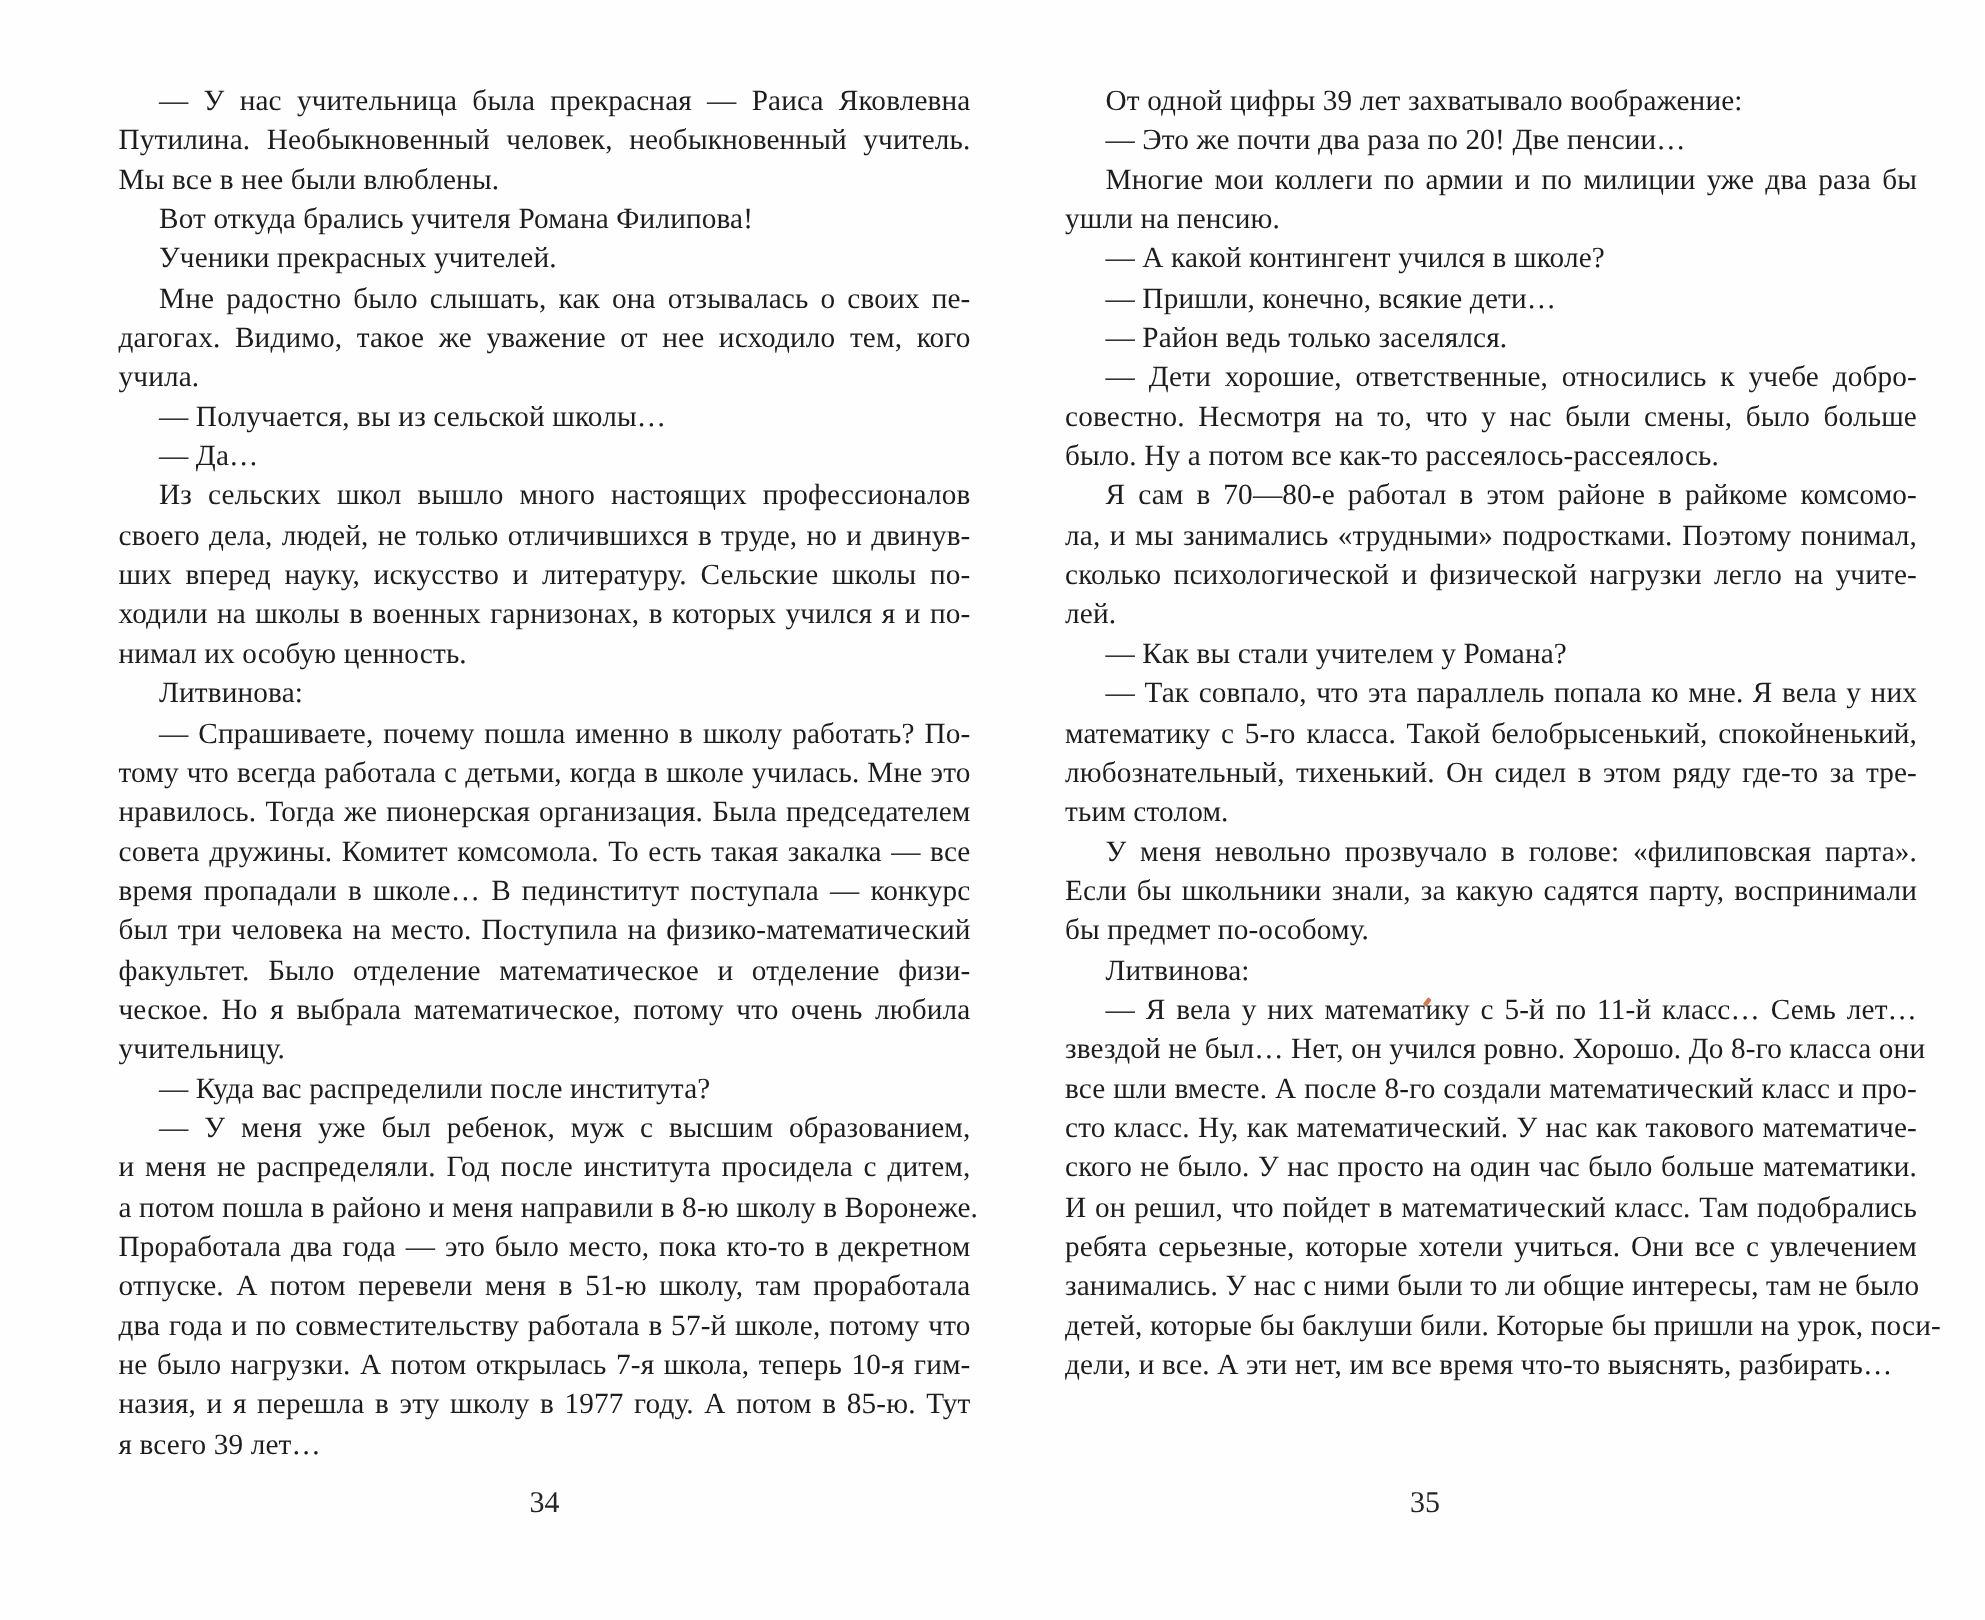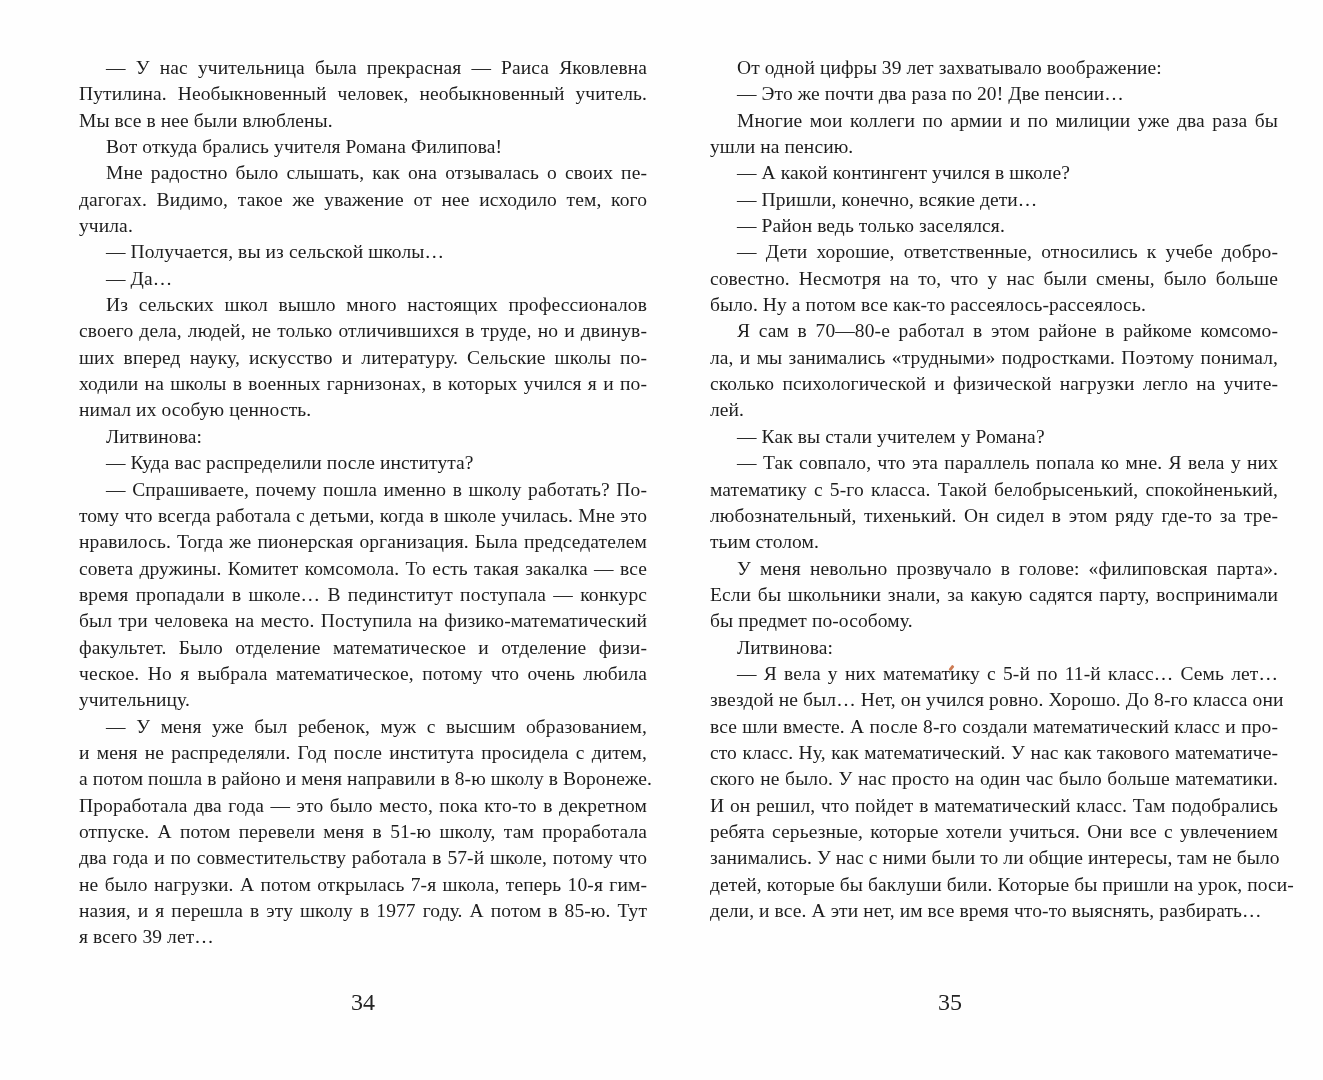--- a/index.html
+++ b/index.html
@@ -40,21 +40,21 @@
     text-align-last: justify;
   }
   .line.last   { text-align-last: left; }
   .line.indent { text-indent: 27px; }
 
   .page-number {
     position: absolute;
     top: 991px;
     width: 568px;
     text-align: center;
-    font-size: 24px;
+    font-size: 20px;
     line-height: 22px;
     color: #242424;
   }
   .page-number.left  { left: 79px; }
   .page-number.right { left: 666px; }
 
   .speck {
     position: absolute;
     left: 950px;
     top: 665px;
@@ -74,53 +74,56 @@
 <div class="page-col left">
     <div class="para">
       <div class="line indent">— У нас учительница была прекрасная — Раиса Яковлевна</div>
       <div class="line">Путилина. Необыкновенный человек, необыкновенный учитель.</div>
       <div class="line last">Мы все в нее были влюблены.</div>
     </div>
     <div class="para">
       <div class="line indent last">Вот откуда брались учителя Романа Филипова!</div>
     </div>
     <div class="para">
+      <div class="line indent last">Ученики прекрасных учителей.</div>
+    </div>
+    <div class="para">
       <div class="line indent">Мне радостно было слышать, как она отзывалась о своих пе-</div>
       <div class="line">дагогах. Видимо, такое же уважение от нее исходило тем, кого</div>
       <div class="line last">учила.</div>
     </div>
     <div class="para">
       <div class="line indent last">— Получается, вы из сельской школы…</div>
     </div>
     <div class="para">
       <div class="line indent last">— Да…</div>
     </div>
     <div class="para">
       <div class="line indent">Из сельских школ вышло много настоящих профессионалов</div>
       <div class="line">своего дела, людей, не только отличившихся в труде, но и двинув-</div>
       <div class="line">ших вперед науку, искусство и литературу. Сельские школы по-</div>
       <div class="line">ходили на школы в военных гарнизонах, в которых учился я и по-</div>
       <div class="line last">нимал их особую ценность.</div>
     </div>
     <div class="para">
       <div class="line indent last">Литвинова:</div>
-    </div>
-    <div class="para">
-      <div class="line indent last">— Куда вас распределили после института?</div>
     </div>
     <div class="para">
       <div class="line indent">— Спрашиваете, почему пошла именно в школу работать? По-</div>
       <div class="line">тому что всегда работала с детьми, когда в школе училась. Мне это</div>
       <div class="line">нравилось. Тогда же пионерская организация. Была председателем</div>
       <div class="line">совета дружины. Комитет комсомола. То есть такая закалка — все</div>
       <div class="line">время пропадали в школе… В пединститут поступала — конкурс</div>
       <div class="line">был три человека на место. Поступила на физико-математический</div>
       <div class="line">факультет. Было отделение математическое и отделение физи-</div>
       <div class="line">ческое. Но я выбрала математическое, потому что очень любила</div>
       <div class="line last">учительницу.</div>
+    </div>
+    <div class="para">
+      <div class="line indent last">— Куда вас распределили после института?</div>
     </div>
     <div class="para">
       <div class="line indent">— У меня уже был ребенок, муж с высшим образованием,</div>
       <div class="line">и меня не распределяли. Год после института просидела с дитем,</div>
       <div class="line">а потом пошла в районо и меня направили в 8-ю школу в Воронеже.</div>
       <div class="line">Проработала два года — это было место, пока кто-то в декретном</div>
       <div class="line">отпуске. А потом перевели меня в 51-ю школу, там проработала</div>
       <div class="line">два года и по совместительству работала в 57-й школе, потому что</div>
       <div class="line">не было нагрузки. А потом открылась 7-я школа, теперь 10-я гим-</div>
       <div class="line">назия, и я перешла в эту школу в 1977 году. А потом в 85-ю. Тут</div>

